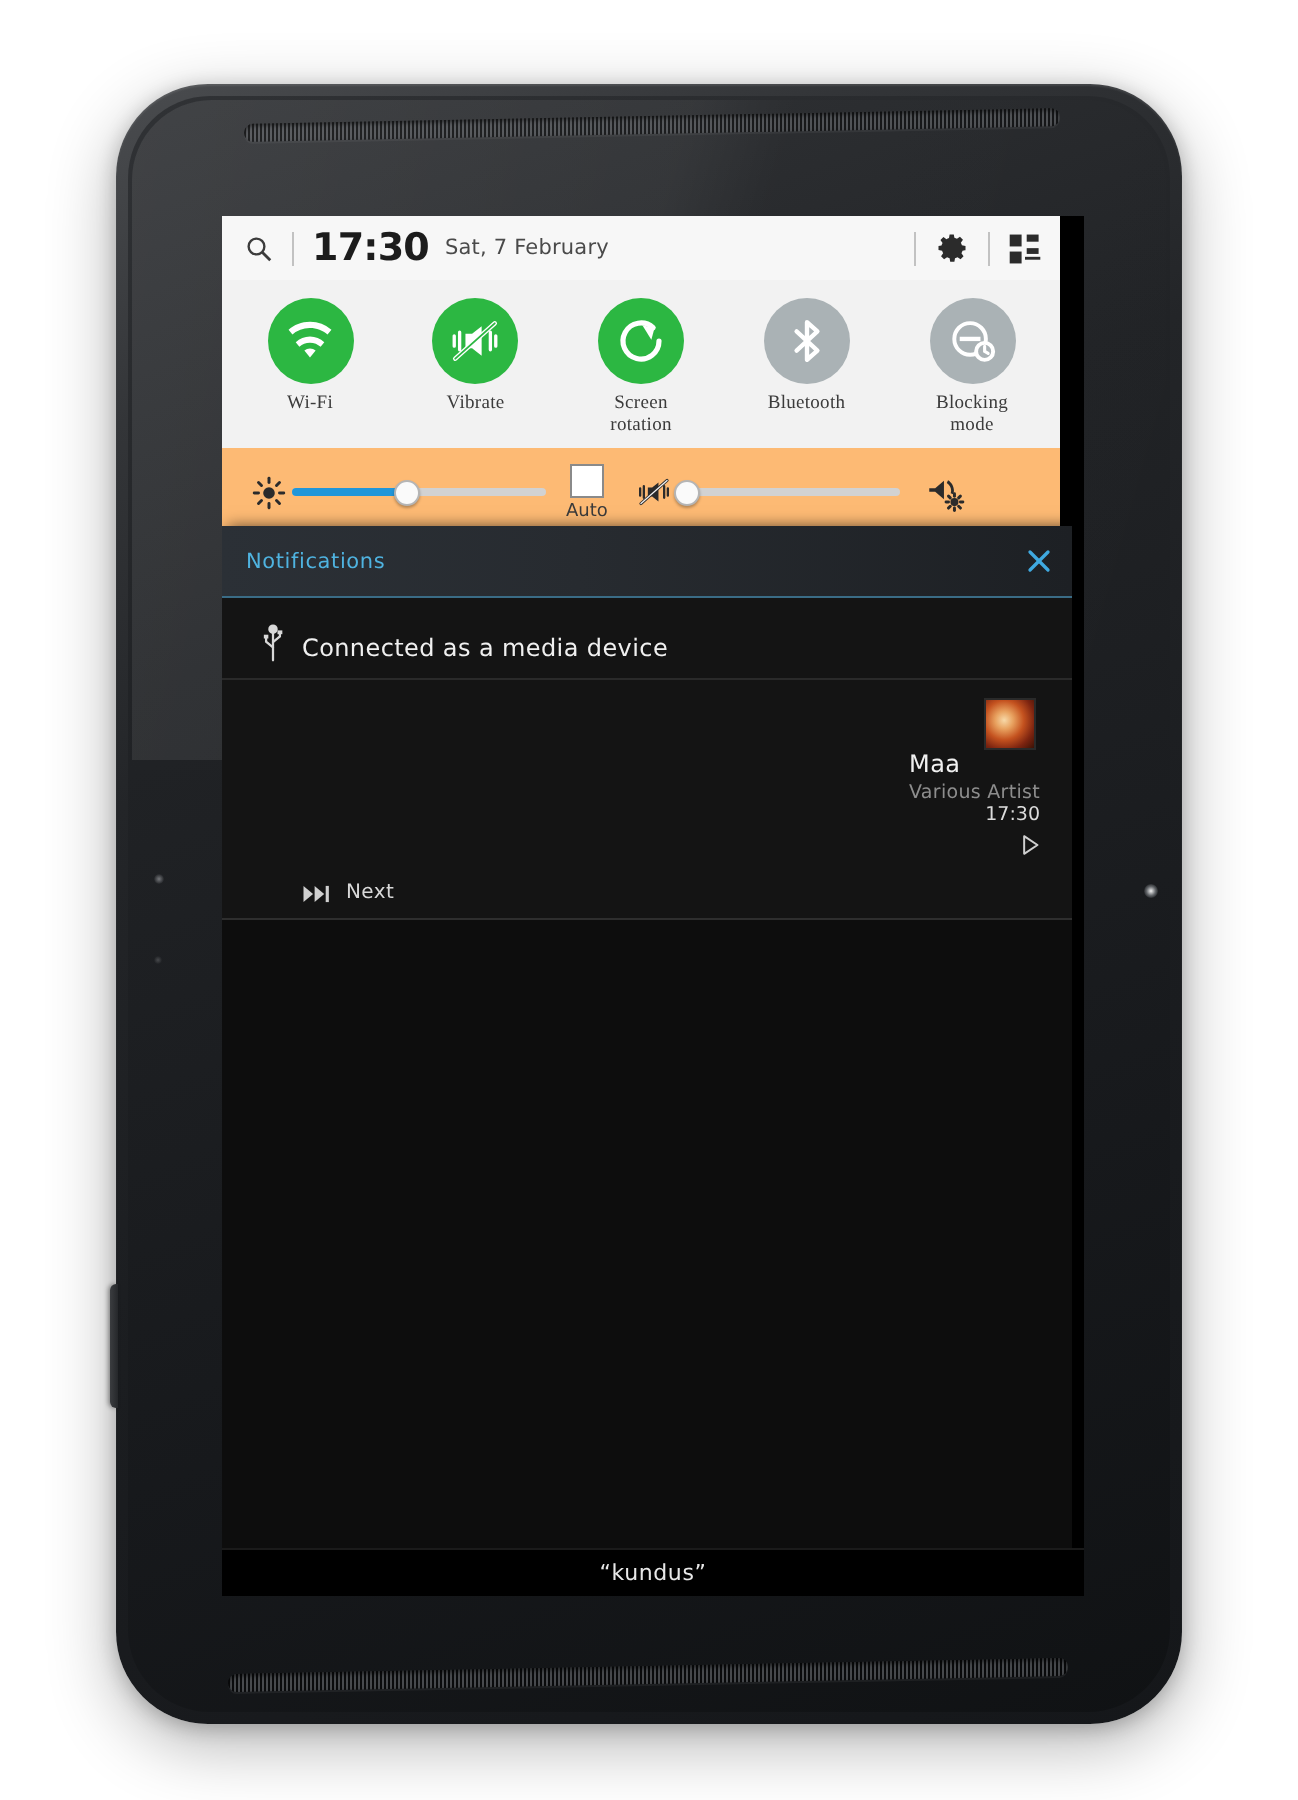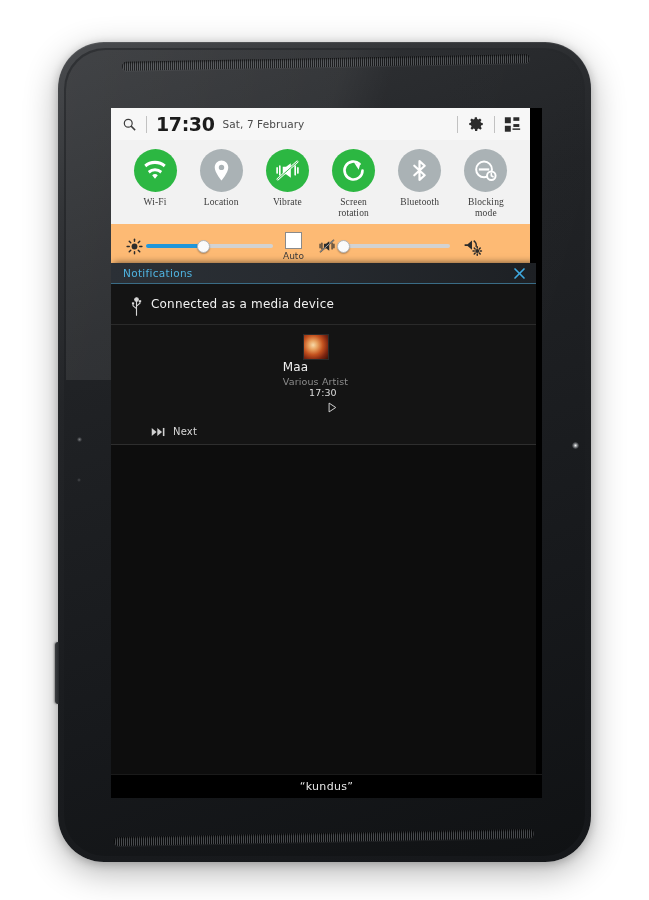--- a/index.html
+++ b/index.html
@@ -206,39 +206,39 @@
   .notif-shade {
     position: absolute;
     left: 0;
     top: 155px;
     width: 425px;
     height: 535px;
     background: #0d0d0d;
     box-shadow: 3px 0 7px rgba(0,0,0,0.6);
   }
   .notif-header {
-    height: 21px;
+    height: 36px;
     display: flex;
     align-items: center;
     padding: 0 9px 0 12px;
     background: linear-gradient(90deg, #2b3036 0%, #272b30 42%, #1d2024 100%);
     border-bottom: 1px solid #3a6c86;
   }
   .notif-header-title {
     font-size: 10.5px;
     color: #4fb3e0;
     letter-spacing: 0.3px;
     flex: 1;
   }
   .notif-body { background: #111111; }
 
   .notif-row {
     display: flex;
-    align-items: center;
-    padding: 7px 26px 8px 10px;
+    align-items: flex-end;
+    padding: 7px 16px 8px 10px;
     border-bottom: 1px solid #2a2a2a;
     background: #141414;
   }
   .notif-icon-col {
     width: 30px;
     display: flex; align-items: center; justify-content: center;
     padding-top: 6px;
   }
   .notif-text-col { flex: 1; min-width: 0; }
   .notif-title {
@@ -351,28 +351,20 @@
             <div class="qs-circle on">
               <svg width="26" height="26" viewBox="0 0 24 24" fill="#ffffff">
                 <path d="M12 19.2l2.6-3.3a4.1 4.1 0 0 0-5.2 0L12 19.2z"></path>
                 <path d="M12 12.3c1.9 0 3.6.7 4.9 1.9l1.7-2.1A9.9 9.9 0 0 0 12 9.5a9.9 9.9 0 0 0-6.6 2.6l1.7 2.1a7.1 7.1 0 0 1 4.9-1.9z"></path>
                 <path d="M12 5.5c3.1 0 5.9 1.1 8.1 3l1.8-2.2A14.9 14.9 0 0 0 12 2.6C8.1 2.6 4.6 4 2.1 6.3L3.9 8.5a11.9 11.9 0 0 1 8.1-3z"></path>
               </svg>
             </div>
             <div class="qs-label">Wi-Fi</div>
           </div>
 
-          <div class="qs-tile">
-            <div class="qs-circle off">
-              <svg width="25" height="25" viewBox="0 0 24 24" fill="#ffffff">
-                <path d="M12 2.5c-3.6 0-6.5 2.9-6.5 6.5 0 4.9 6.5 12.5 6.5 12.5s6.5-7.6 6.5-12.5c0-3.6-2.9-6.5-6.5-6.5zm0 9.1a2.6 2.6 0 1 1 0-5.2 2.6 2.6 0 0 1 0 5.2z"></path>
-              </svg>
-            </div>
-            <div class="qs-label">Location</div>
-          </div>
 
           <div class="qs-tile">
             <div class="qs-circle on">
               <svg width="27" height="27" viewBox="0 0 26 26" fill="none" stroke="#ffffff" stroke-width="1.6">
                 <path d="M3 10.5v5M5.6 8.8v8.4" stroke-linecap="round"></path>
                 <path d="M20.4 8.8v8.4M23 10.5v5" stroke-linecap="round"></path>
                 <path d="M8.4 9.5h3.2l4.6-3.6v14.2l-4.6-3.6H8.4z" fill="#ffffff" stroke="none"></path>
                 <line x1="3.5" y1="21.5" x2="22.5" y2="4.5" stroke="#ffffff" stroke-width="2.2" stroke-linecap="round"></line>
                 <line x1="3.5" y1="21.5" x2="22.5" y2="4.5" stroke="#2cb742" stroke-width="0.9" stroke-linecap="round"></line>
               </svg>

